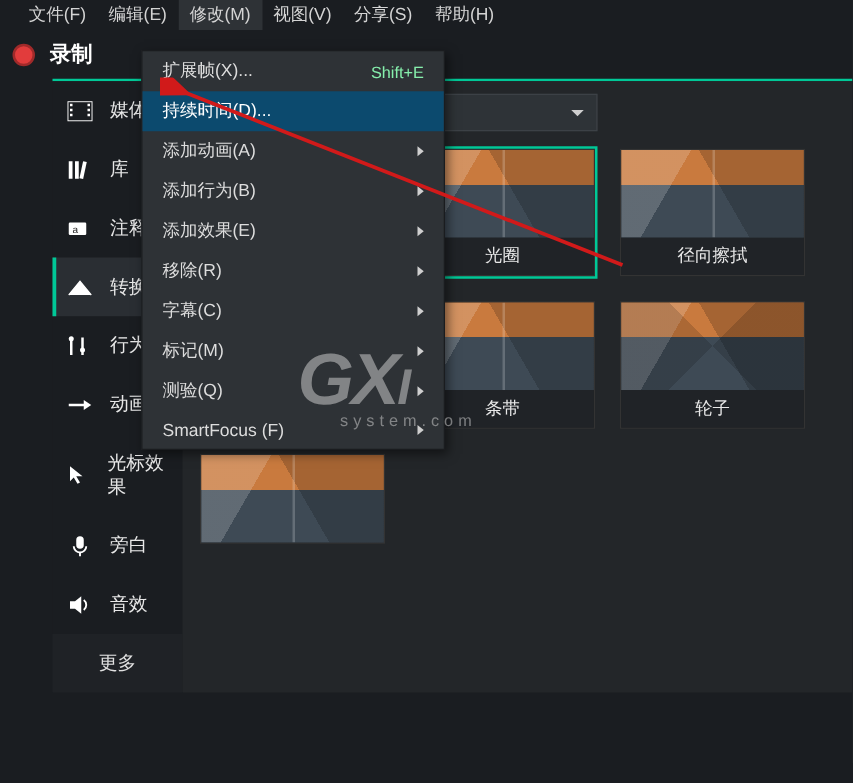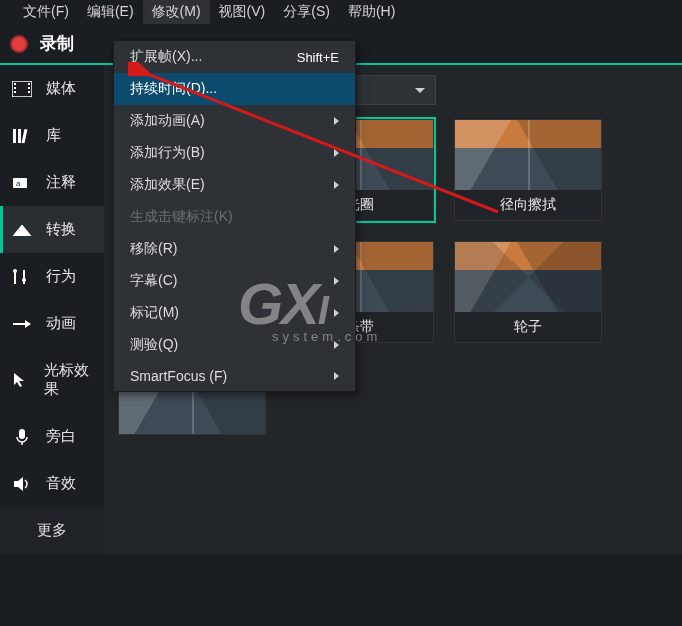--- a/index.html
+++ b/index.html
@@ -22,20 +22,21 @@
 }
 .record-btn {
   width: 18px; height: 18px; border-radius: 50%;
   background: #e23c3c; border: 2px solid #a02a2a;
   margin-right: 12px;
 }
 .record-label { font-size: 17px; font-weight: 600; color: #fff; }
 .main {
   display: flex; position: relative;
   border-top: 2px solid #00c897;
+  margin-left: 42px;
 }
 .sidebar {
   width: 104px; background: #1a1d21;
   display: flex; flex-direction: column;
 }
 .side-item {
   display: flex; align-items: center; padding: 14px 12px;
   gap: 14px; cursor: pointer; color: #e8e8e8;
 }
 .side-item.active {
@@ -96,21 +97,21 @@
 .dropdown .dd-item {
   display: flex; align-items: center; justify-content: space-between;
   padding: 7px 16px; cursor: pointer; color: #ddd; font-size: 14px;
 }
 .dropdown .dd-item.hover { background: #0c4a6e; color:#fff; }
 .dropdown .dd-item.disabled { color: #6a6f74; cursor: default; }
 .dropdown .dd-sub::after {
   content:""; border-left: 5px solid #cfcfcf;
   border-top: 4px solid transparent; border-bottom: 4px solid transparent;
 }
-.dropdown .shortcut { color:#ffffff; font-size:13px; }
+.dropdown .shortcut { color:#86efac; font-size:13px; }
 .watermark {
   position: absolute; left: 238px; top: 270px; z-index: 20;
   font-size: 58px; font-weight: 700; color: rgba(200,200,200,.55);
   font-style: italic; letter-spacing:-2px; pointer-events:none;
 }
 .watermark .sub { font-size: 13px; letter-spacing: 4px; display:block; margin-left:34px; margin-top:-8px; font-style:normal; font-weight:400; }
 .arrow {
   position: absolute; left: 128px; top: 62px; z-index: 15;
   width: 380px; height: 160px; pointer-events:none;
 }
@@ -272,23 +273,20 @@
     </div>
     <div class="dd-item dd-sub">
       <span>添加动画(A)</span>
     </div>
     <div class="dd-item dd-sub">
       <span>添加行为(B)</span>
     </div>
     <div class="dd-item dd-sub">
       <span>添加效果(E)</span>
     </div>
-    <div class="dd-item disabled">
-      <span>生成击键标注(K)</span>
-    </div>
     <div class="dd-item dd-sub">
       <span>移除(R)</span>
     </div>
     <div class="dd-item dd-sub">
       <span>字幕(C)</span>
     </div>
     <div class="dd-item dd-sub">
       <span>标记(M)</span>
     </div>
     <div class="dd-item dd-sub">

